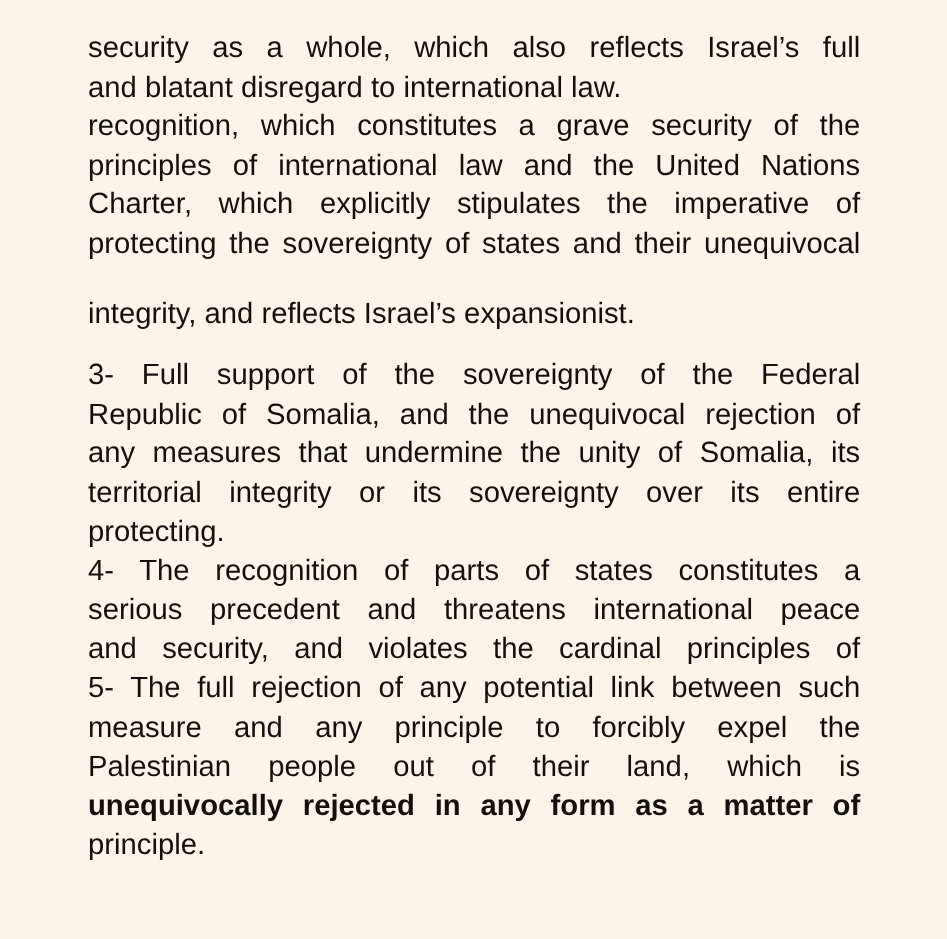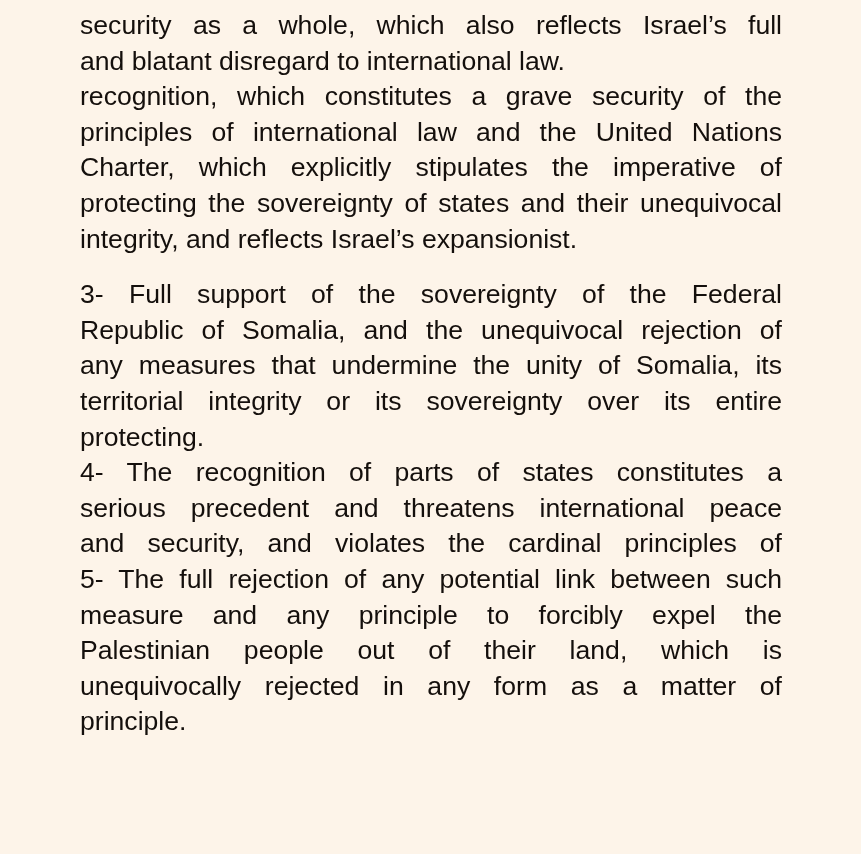--- a/index.html
+++ b/index.html
@@ -9,21 +9,21 @@
   body {
     width: 861px;
     height: 854px;
     background: #FDF4E9;
     overflow: hidden;
     position: relative;
   }
   .doc {
     position: absolute;
     left: 80px;
-    top: 8px;
+    top: 26px;
     width: 702px;
     font-family: "Liberation Sans", sans-serif;
     font-size: 26.6px;
     line-height: 35.6px;
     color: #140f0c;
     text-align: justify;
   }
   .line {
     display: block;
     text-align: justify;
@@ -43,37 +43,37 @@
   <div>
     <span class="line" style="white-space: normal;">security as a whole, which also reflects Israel’s full</span>
     <span class="line last" style="white-space: normal;">and blatant disregard to international law.</span>
   </div>
 
   <div>
     <span class="line" style="white-space: normal;">recognition, which constitutes a grave security of the</span>
     <span class="line" style="white-space: normal;">principles of international law and the United Nations</span>
     <span class="line" style="white-space: normal;">Charter, which explicitly stipulates the imperative of</span>
     <span class="line" style="white-space: normal;">protecting the sovereignty of states and their unequivocal</span>
-    <span class="line last" style="white-space: normal;">integrity, and reflects Israel’s expansionist.</span>
+    <span class="line last" style="white-space: normal; margin-top: 28px;">integrity, and reflects Israel’s expansionist.</span>
   </div>
 
   <div>
     <span class="line" style="white-space: normal; margin-top: 20px;">3-  Full support of the sovereignty of the Federal</span>
     <span class="line" style="white-space: normal;">Republic of Somalia, and the unequivocal rejection of</span>
     <span class="line" style="white-space: normal;">any measures that undermine the unity of Somalia, its</span>
     <span class="line" style="white-space: normal;">territorial integrity or its sovereignty over its entire</span>
     <span class="line last" style="white-space: normal;">protecting.</span>
   </div>
 
   <div>
     <span class="line" style="white-space: normal;">4- The recognition of parts of states constitutes a</span>
     <span class="line" style="white-space: normal;">serious precedent and threatens international peace</span>
     <span class="line" style="white-space: normal;">and security, and violates the cardinal principles of</span>
   </div>
 
   <div>
     <span class="line" style="white-space: normal;">5- The full rejection of any potential link between such</span>
     <span class="line" style="white-space: normal;">measure and any principle to forcibly expel the</span>
     <span class="line" style="white-space: normal;">Palestinian people out of their land, which is</span>
-    <span class="line" style="white-space: normal;">unequivocally rejected in any form as a matter of</span>
+    <span class="line" style="white-space: normal; font-weight: bold;">unequivocally rejected in any form as a matter of</span>
     <span class="line last" style="white-space: normal;">principle.</span>
   </div>
 </div>
 
 </body></html>

